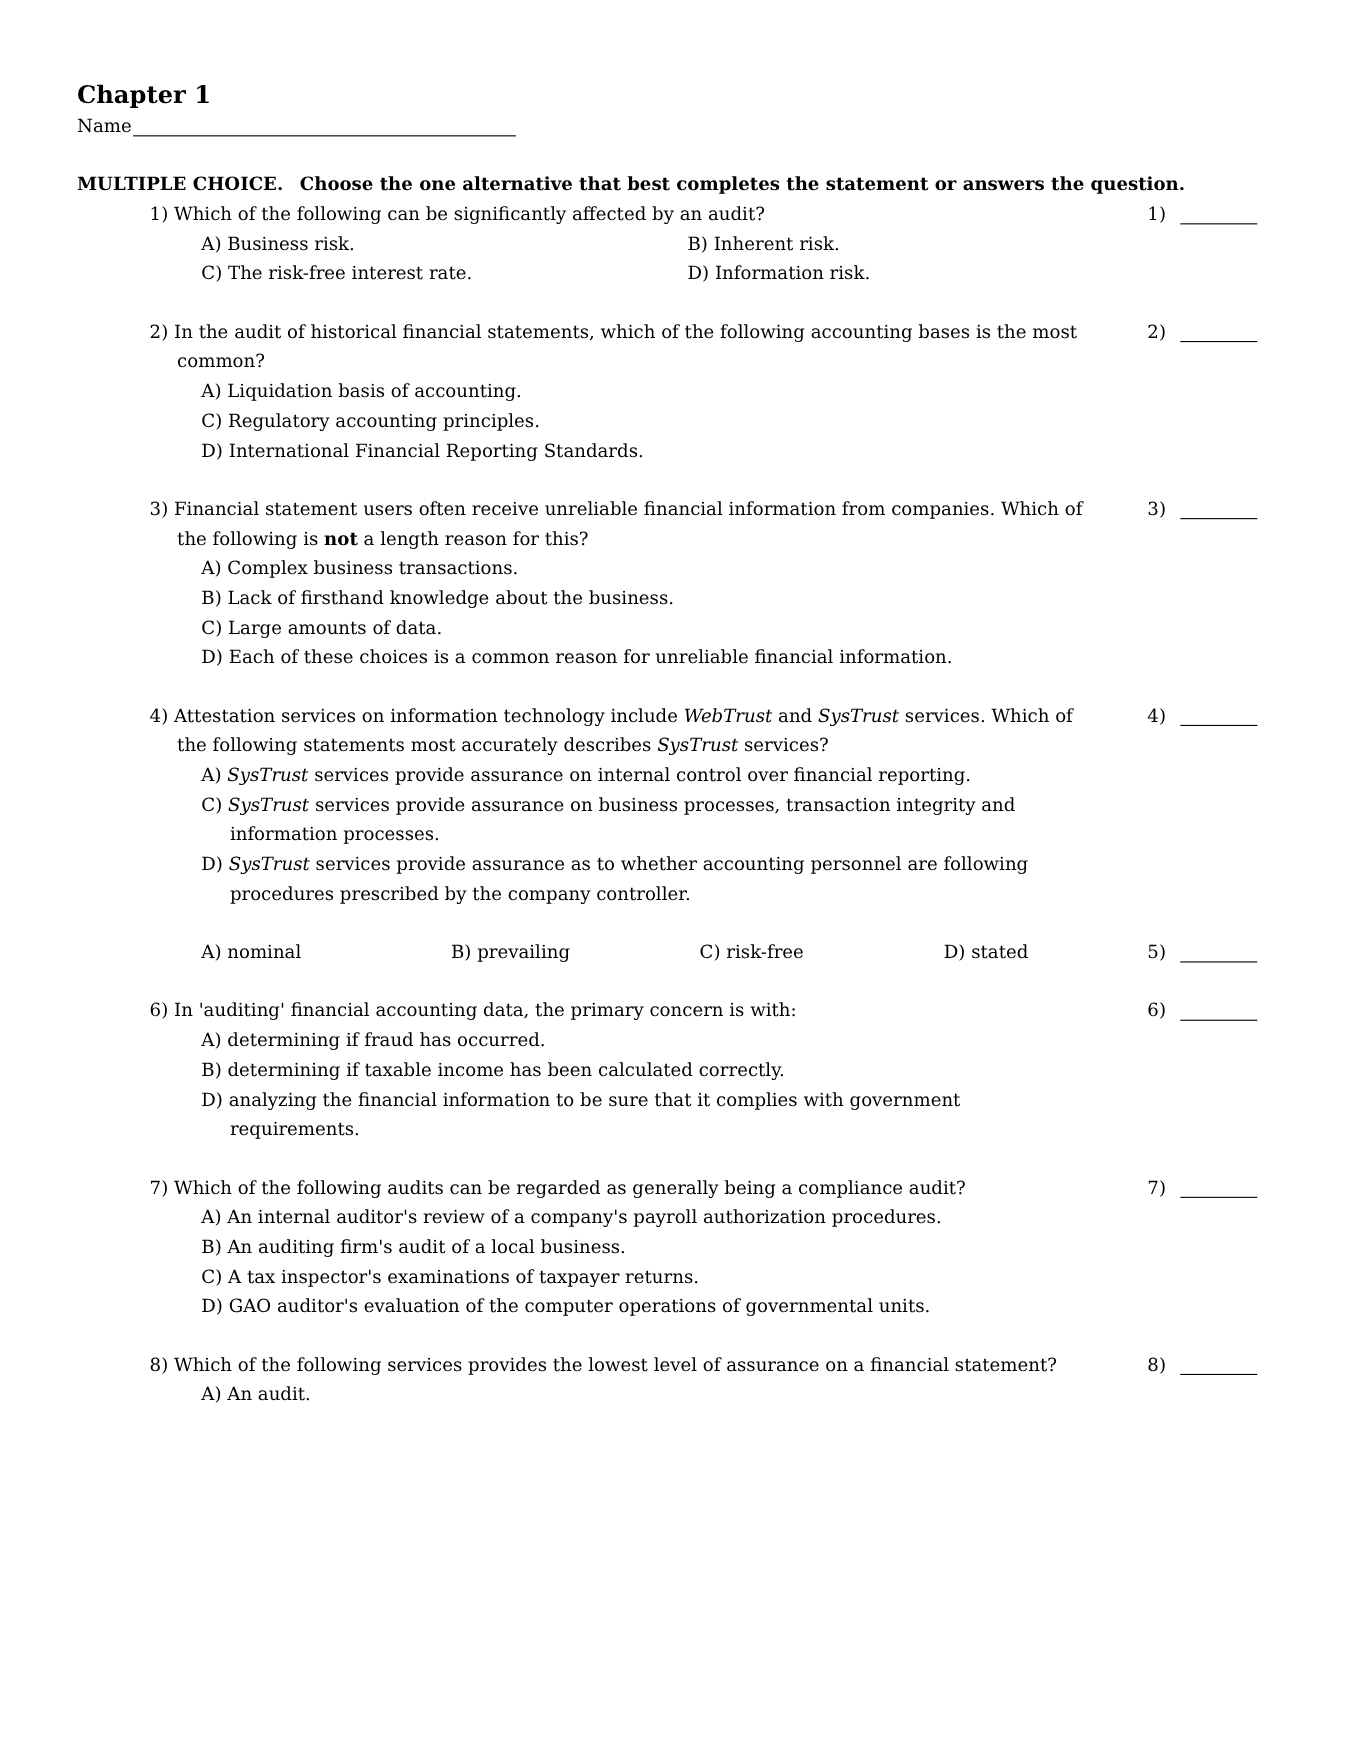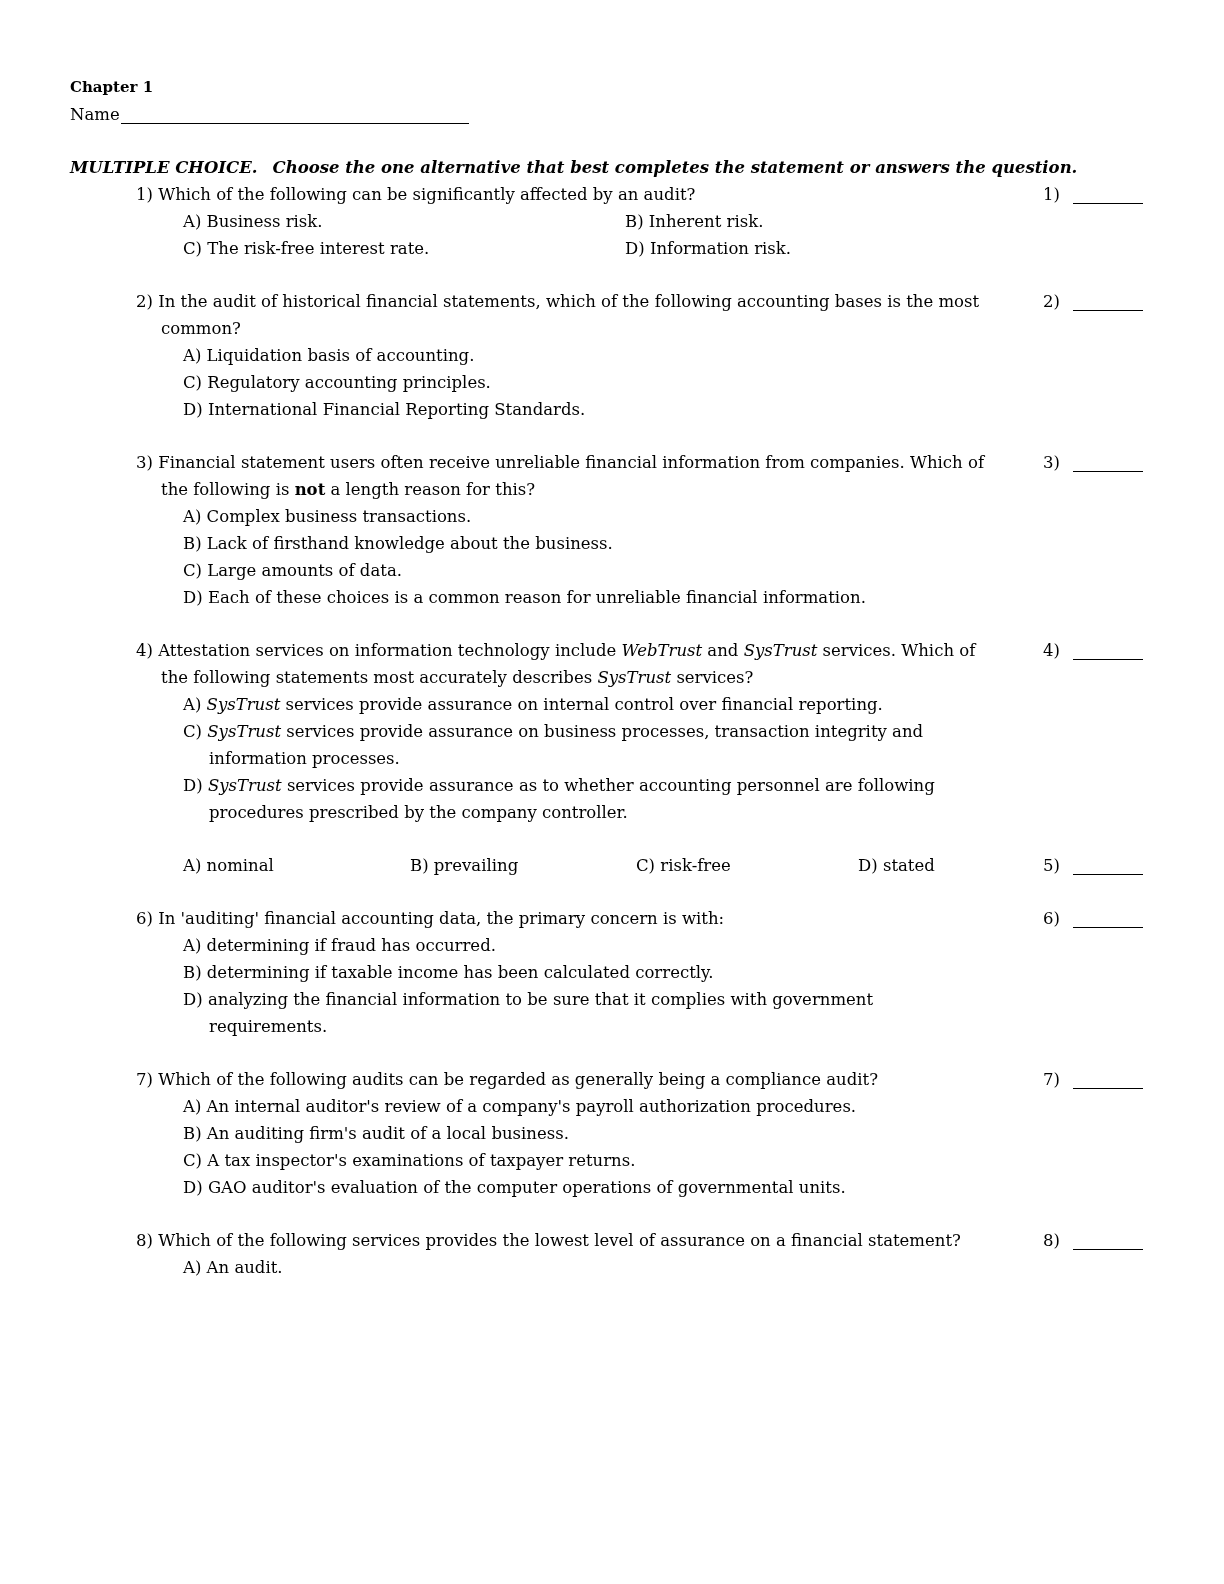--- a/index.html
+++ b/index.html
@@ -5,28 +5,28 @@
   * { box-sizing: border-box; }
   html, body { margin: 0; padding: 0; background: #ffffff; }
   .page {
     width: 1224px; height: 1584px; position: relative; background: #ffffff;
     font-family: "DejaVu Serif", "Liberation Serif", serif;
     font-size: 16.5px; line-height: 27px; color: #000;
     overflow: hidden;
   }
   .content { position: absolute; left: 70px; top: 74px; width: 1094px; }
 
-  .chapter { font-weight: bold; font-size: 15px; }
+  .chapter { font-weight: bold; font-size: 22px; }
   .name-row { }
   .name-line {
     display: inline-block; width: 348px; height: 1px;
     border-bottom: 1.6px solid #000; vertical-align: -4px; margin-left: 1px;
   }
 
-  .mc-heading { font-weight: bold; margin-top: 26px; white-space: nowrap; font-style: italic; }
+  .mc-heading { font-weight: bold; margin-top: 26px; white-space: nowrap; }
   .mc-label { margin-right: 15px; }
 
   .question { position: relative; margin-top: 26px; }
   .question.first { margin-top: 0; }
   .q-inner { margin-left: 66px; max-width: 866px; }
   .q-stem { padding-left: 25px; text-indent: -25px; }
   .options { margin-left: 47px; }
   .option { padding-left: 26px; text-indent: -26px; max-width: 806px; }
   .options.grid2 { display: grid; grid-template-columns: 442px 1fr; }
   .options.row4  { display: grid; grid-template-columns: 227px 226px 222px 1fr; }

